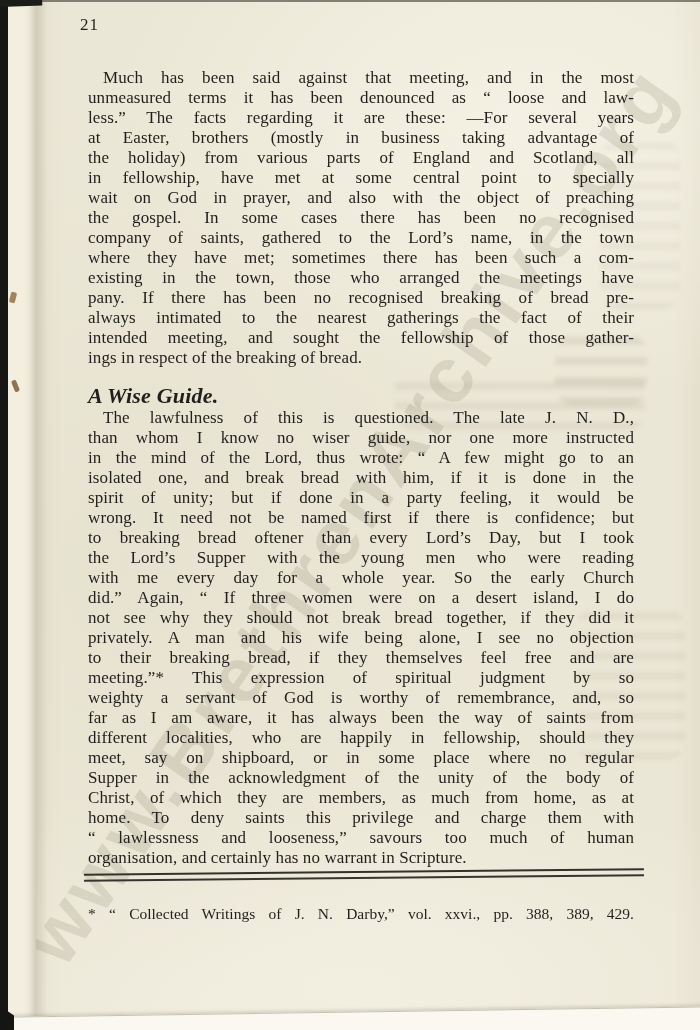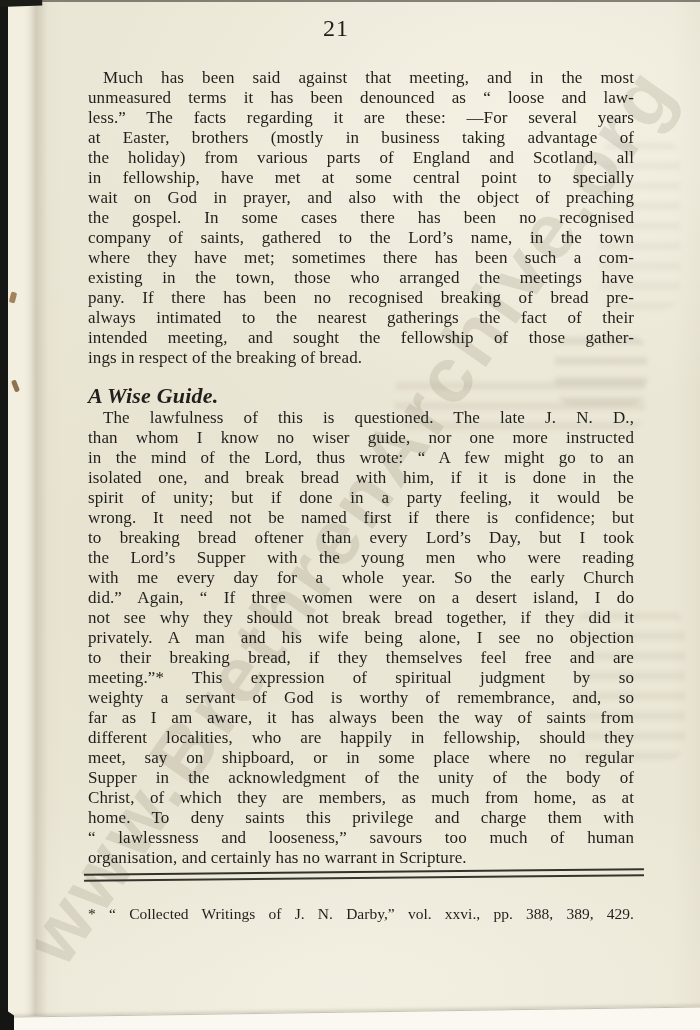--- a/index.html
+++ b/index.html
@@ -46,24 +46,23 @@
     pointer-events: none;
   }
   .bleed-a { left: 555px; top: 335px; width: 92px;  height: 70px; }
   .bleed-b { left: 395px; top: 372px; width: 250px; height: 58px; opacity: .8; }
   .bleed-c { left: 575px; top: 610px; width: 110px; height: 150px; opacity: .7; }
   .bleed-d { left: 600px; top: 140px; width: 80px;  height: 170px; opacity: .5; }
 
   
   .pageno {
     position: absolute;
-    top: 15px; left: 63px;
+    top: 15px; left: 80px;
     width: 546px;
-    text-align: center;
-    font-size: 24px;
+    font-size: 17px;
     letter-spacing: 1px;
   }
 
   
   .textblock {
     position: absolute;
     left: 88px; top: 68px;
     width: 546px;
   }
   .para { font-size: 17px; line-height: 20px; letter-spacing: 0.1px; }

